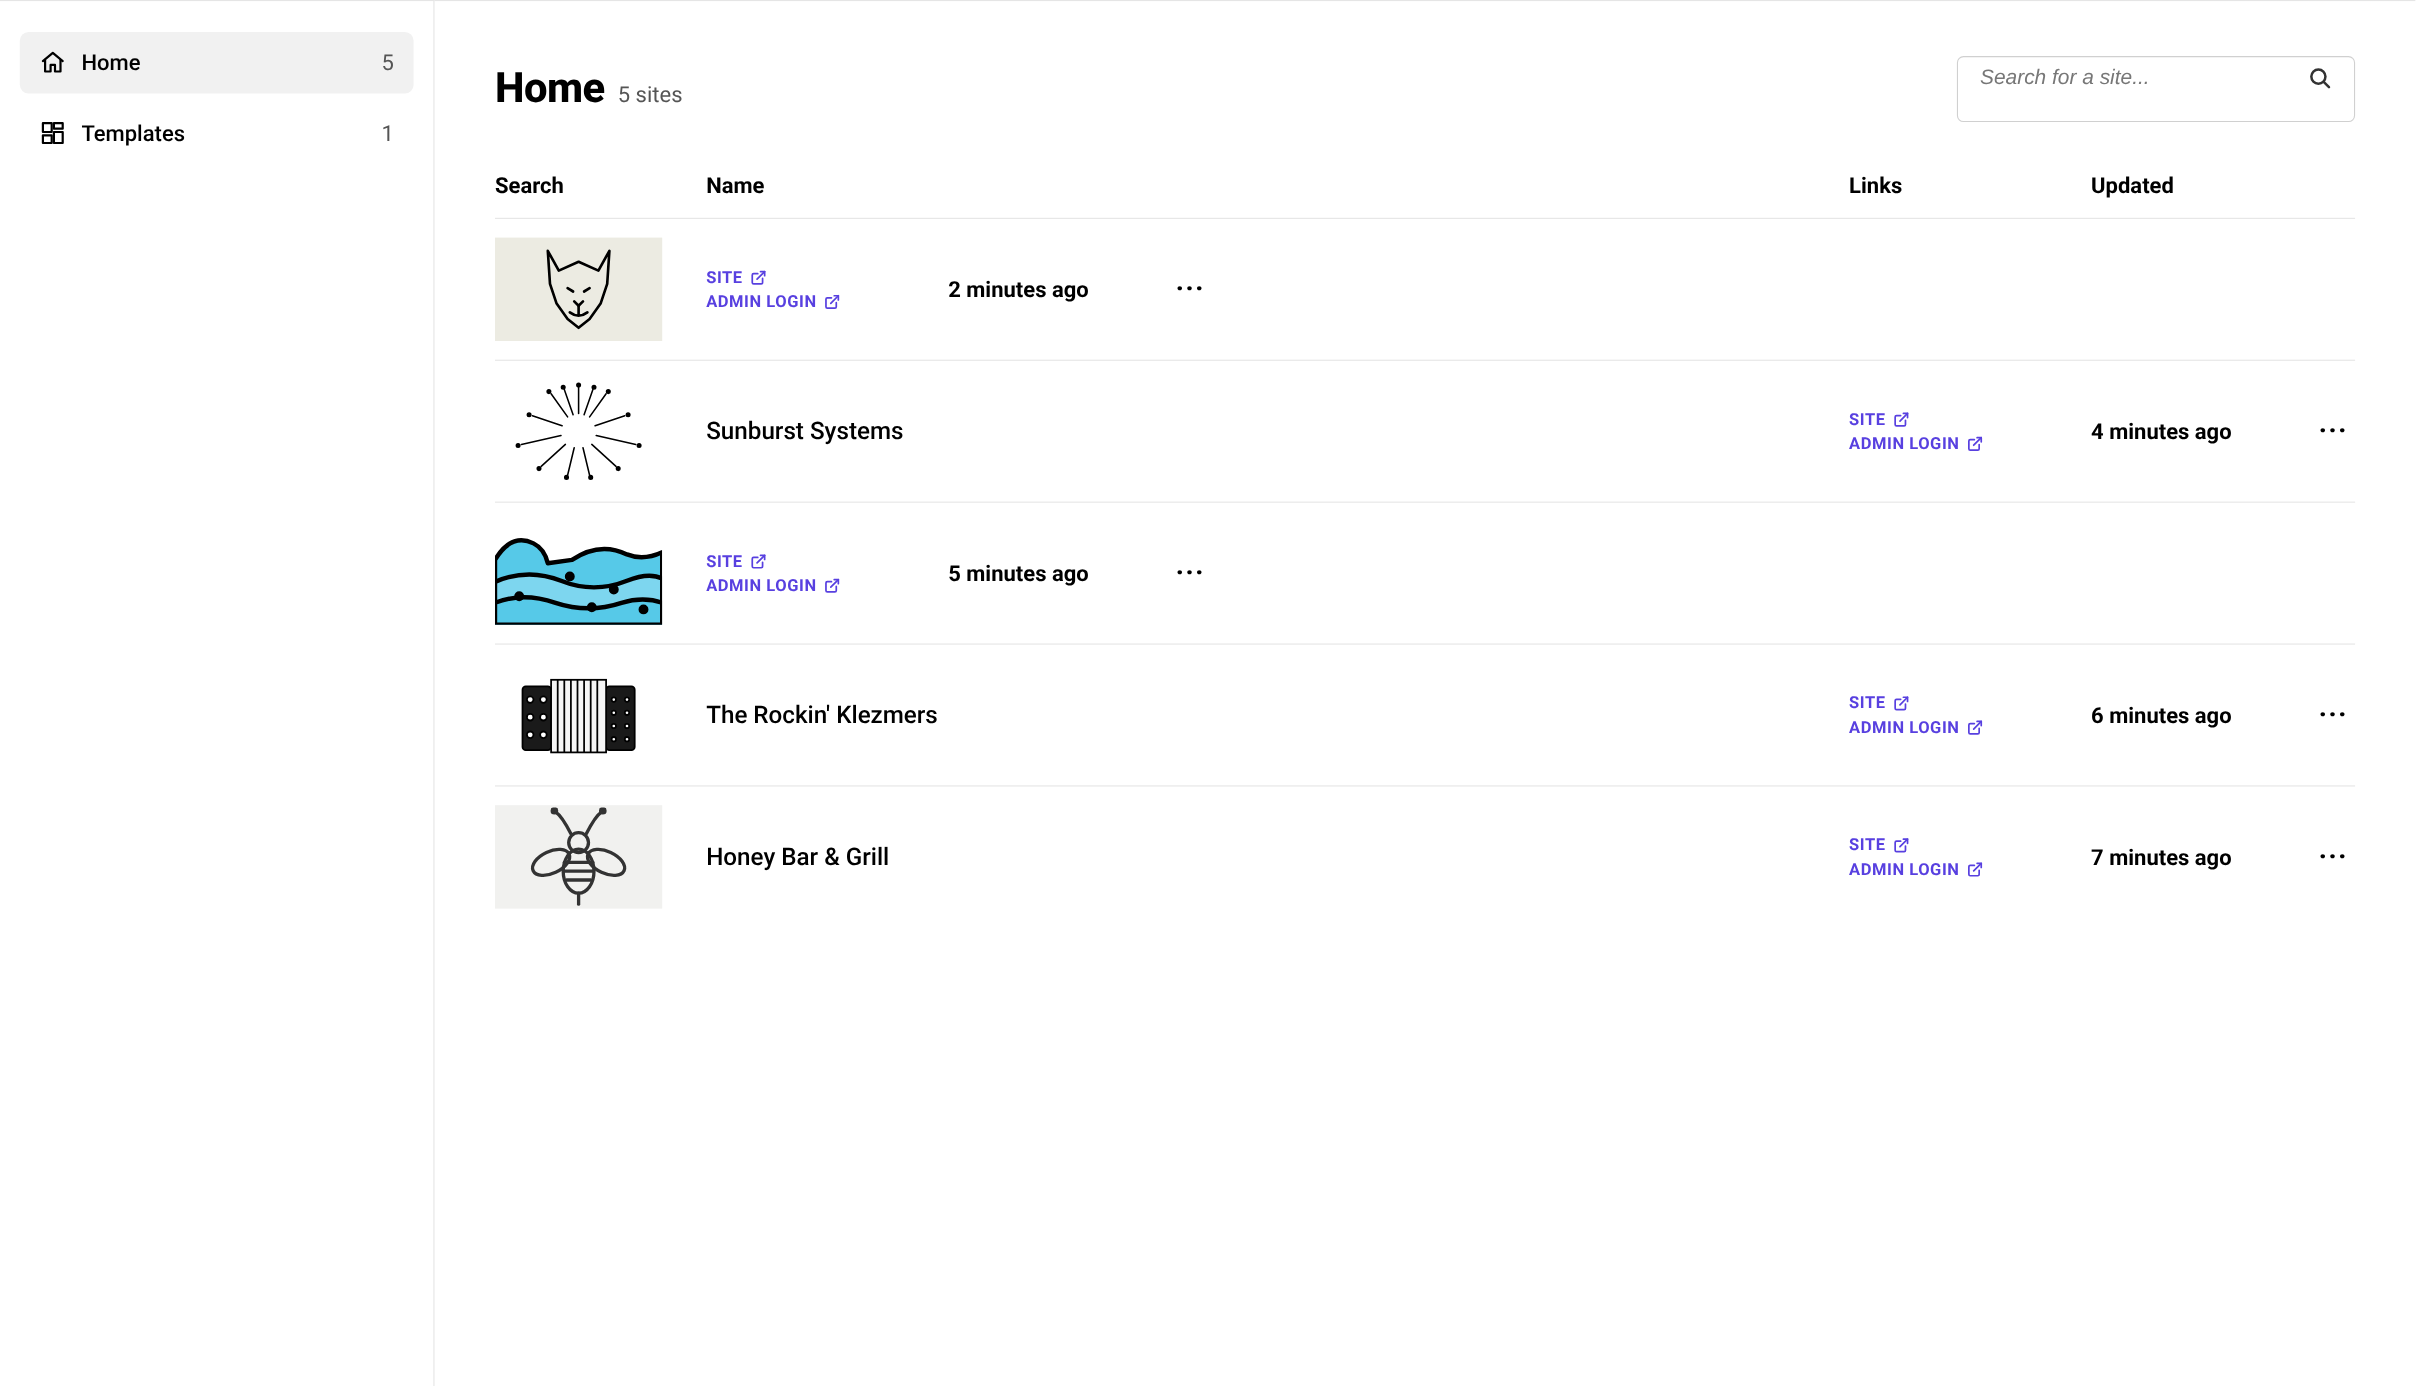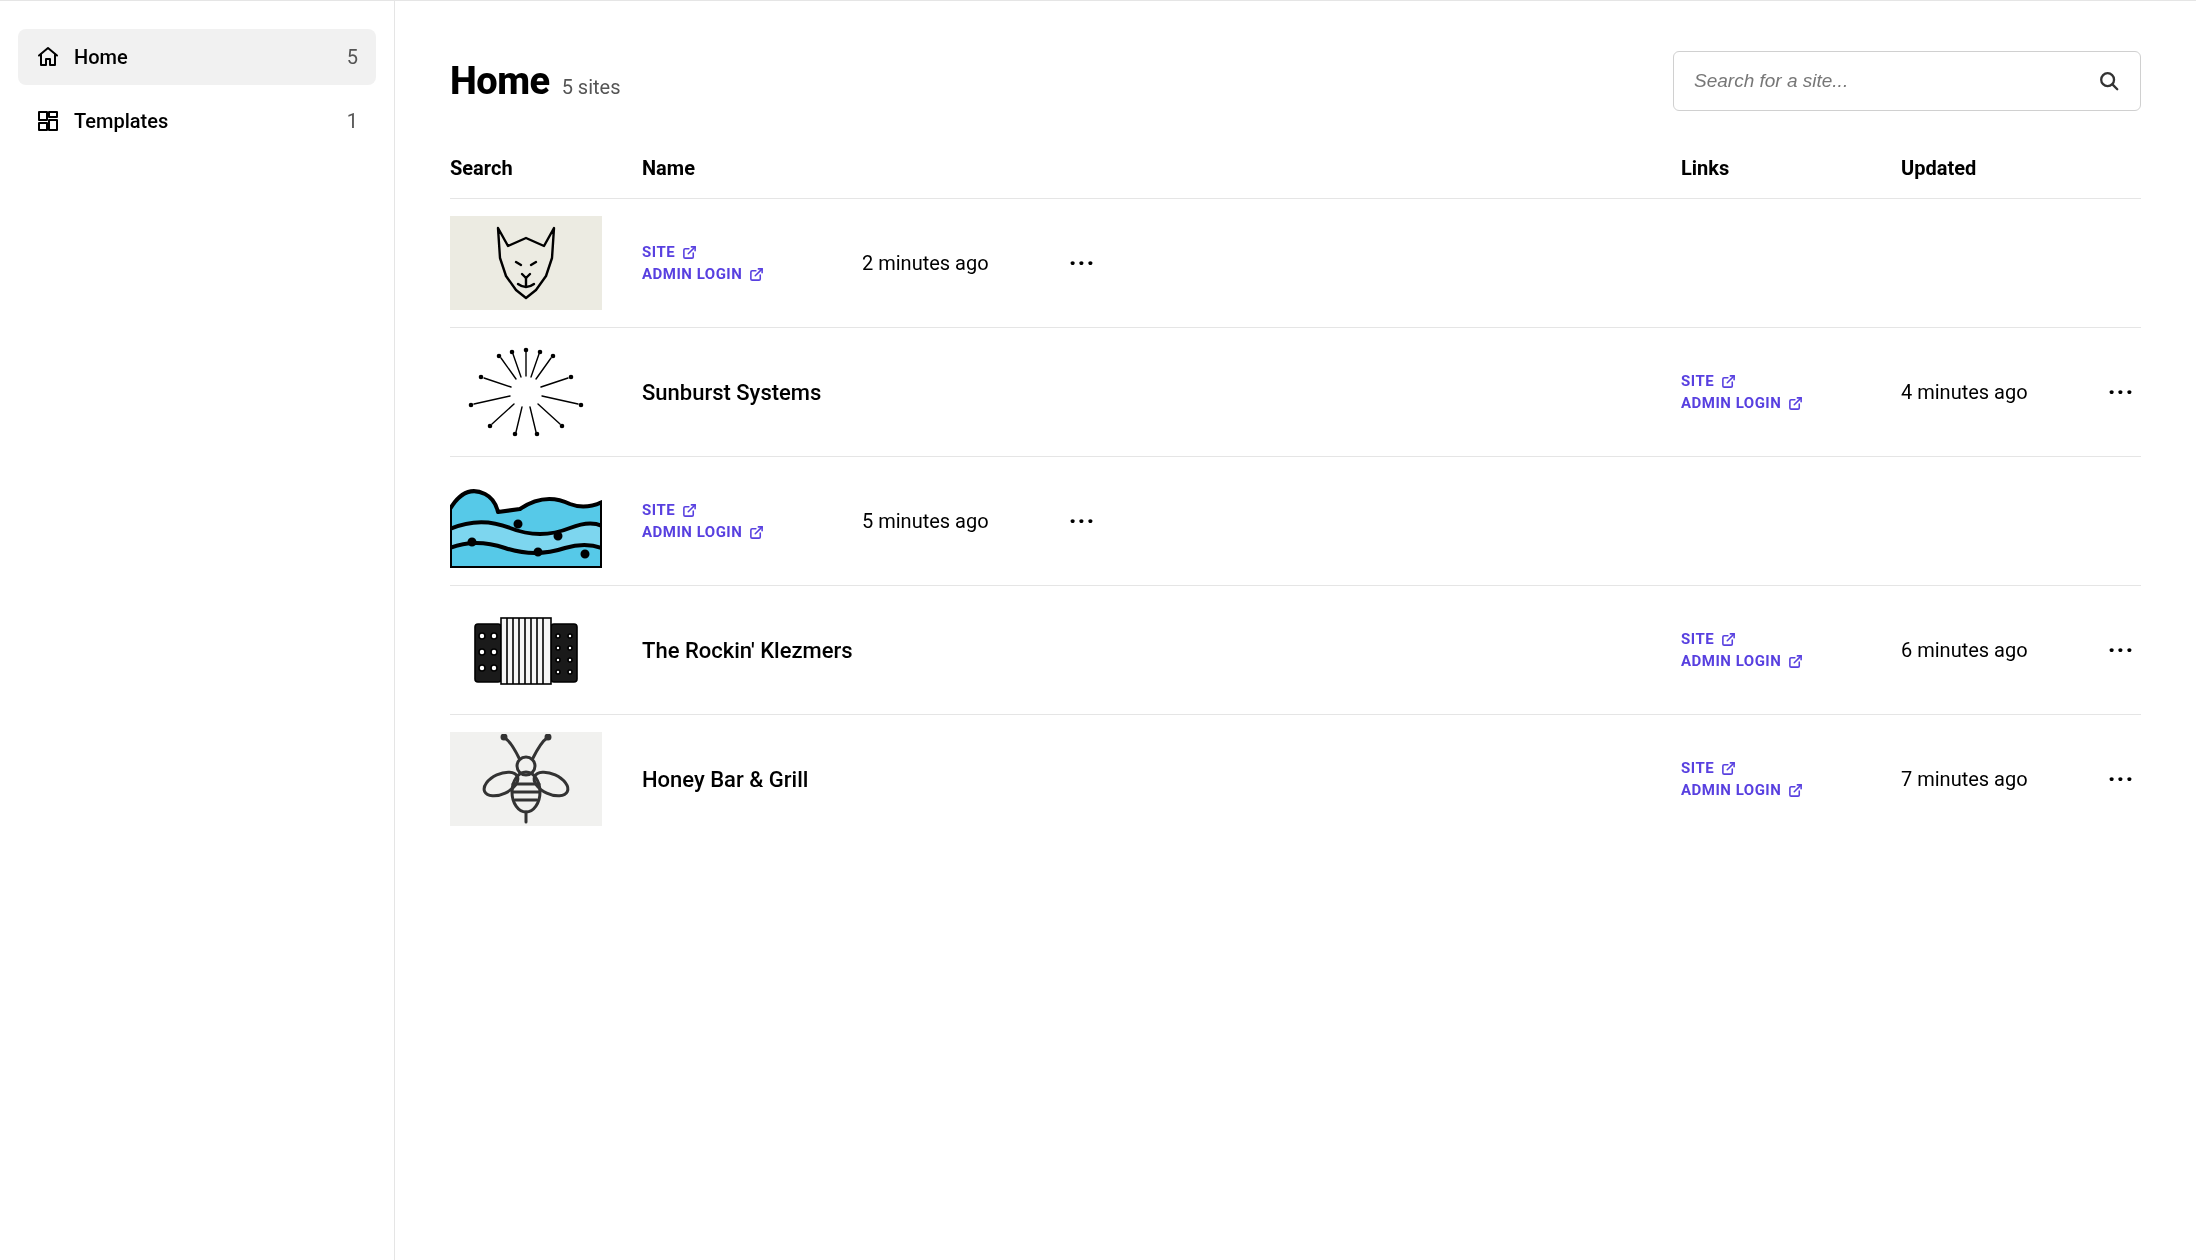--- a/index.html
+++ b/index.html
@@ -47,23 +47,23 @@
   margin-bottom: 45px;
 }
 .title-wrap { display: flex; align-items: baseline; gap: 12px; }
 .page-title { font-size: 38px; font-weight: 800; letter-spacing: -0.5px; }
 .subtitle { font-size: 20px; color: #555; font-weight: 400; }
 .search-box {
   display: flex;
   align-items: flex-start;
   border: 1px solid #d0d0d0;
   border-radius: 6px;
-  width: 468px;
+  width: 362px;
   height: 60px;
-  padding: 18px 20px;
+  padding: 8px 20px;
 }
 .search-box input {
   flex: 1;
   border: none;
   outline: none;
   font-size: 19px;
   font-style: italic;
   color: #000;
   background: transparent;
 }
@@ -103,21 +103,21 @@
   display: flex;
   align-items: center;
   gap: 7px;
   color: #5840e0;
   font-size: 15px;
   font-weight: 700;
   letter-spacing: 0.5px;
   cursor: pointer;
 }
 .link-item .ext-icon { width: 15px; height: 15px; }
-.updated-text { font-size: 20px; font-weight: 400; }
+.updated-text { font-size: 20px; font-weight: 700; }
 .more-btn {
   display: flex;
   align-items: center;
   justify-content: center;
   cursor: pointer;
   font-size: 26px;
   line-height: 1;
   letter-spacing: 1px;
   font-weight: 700;
 }

